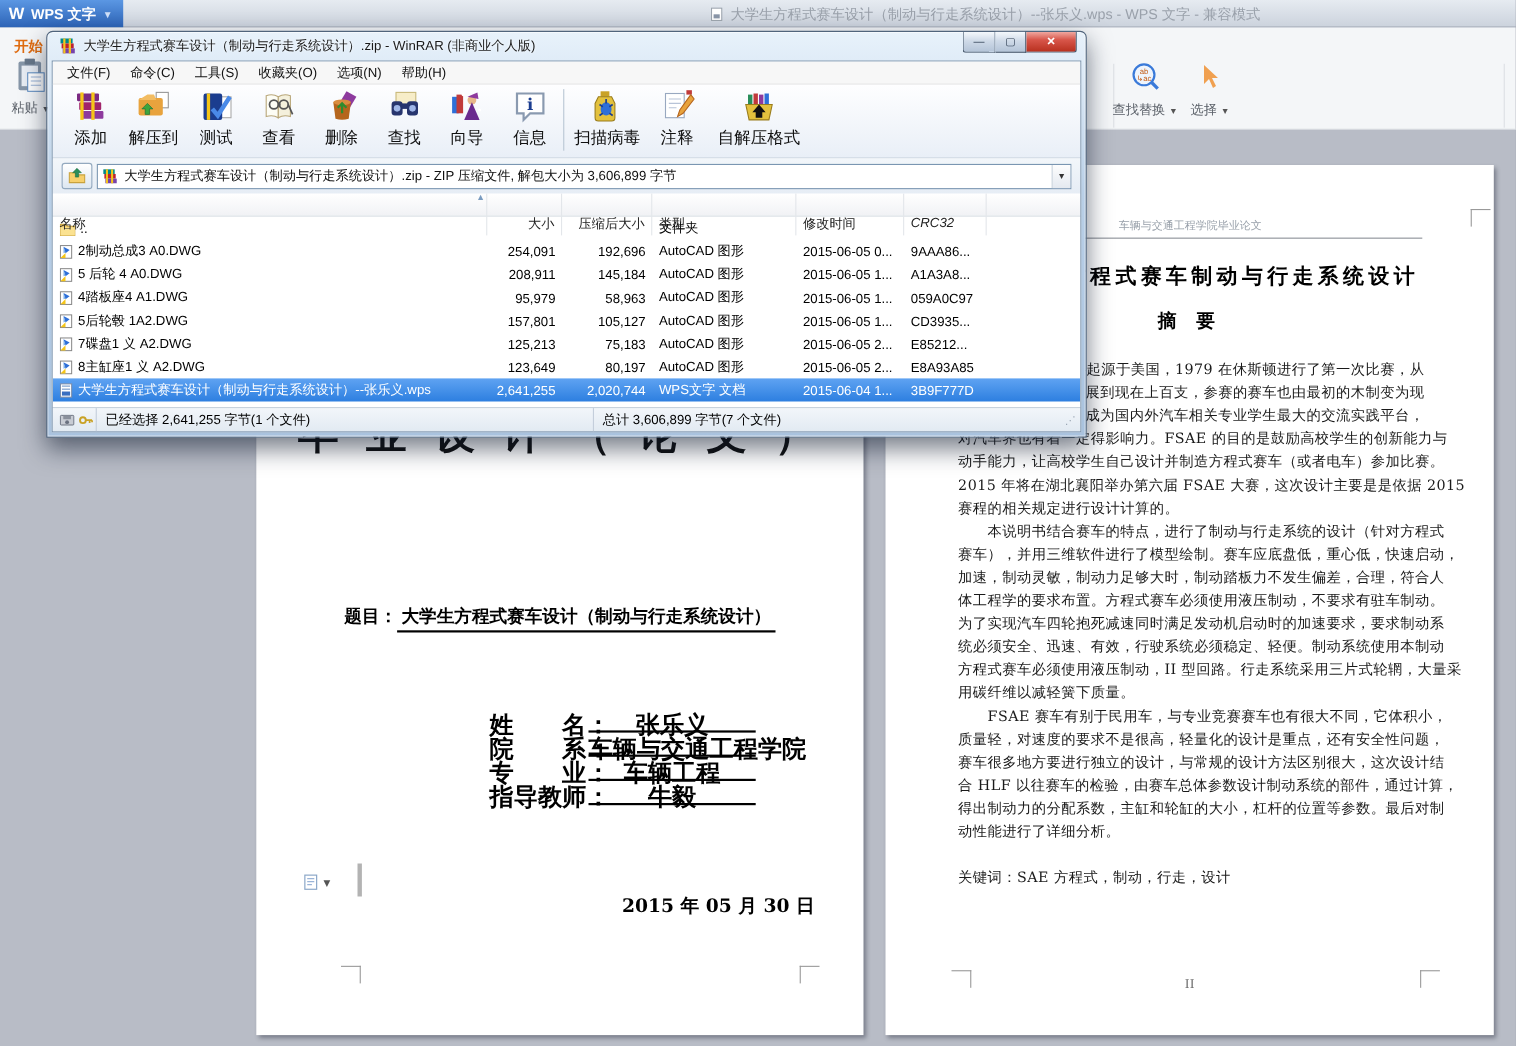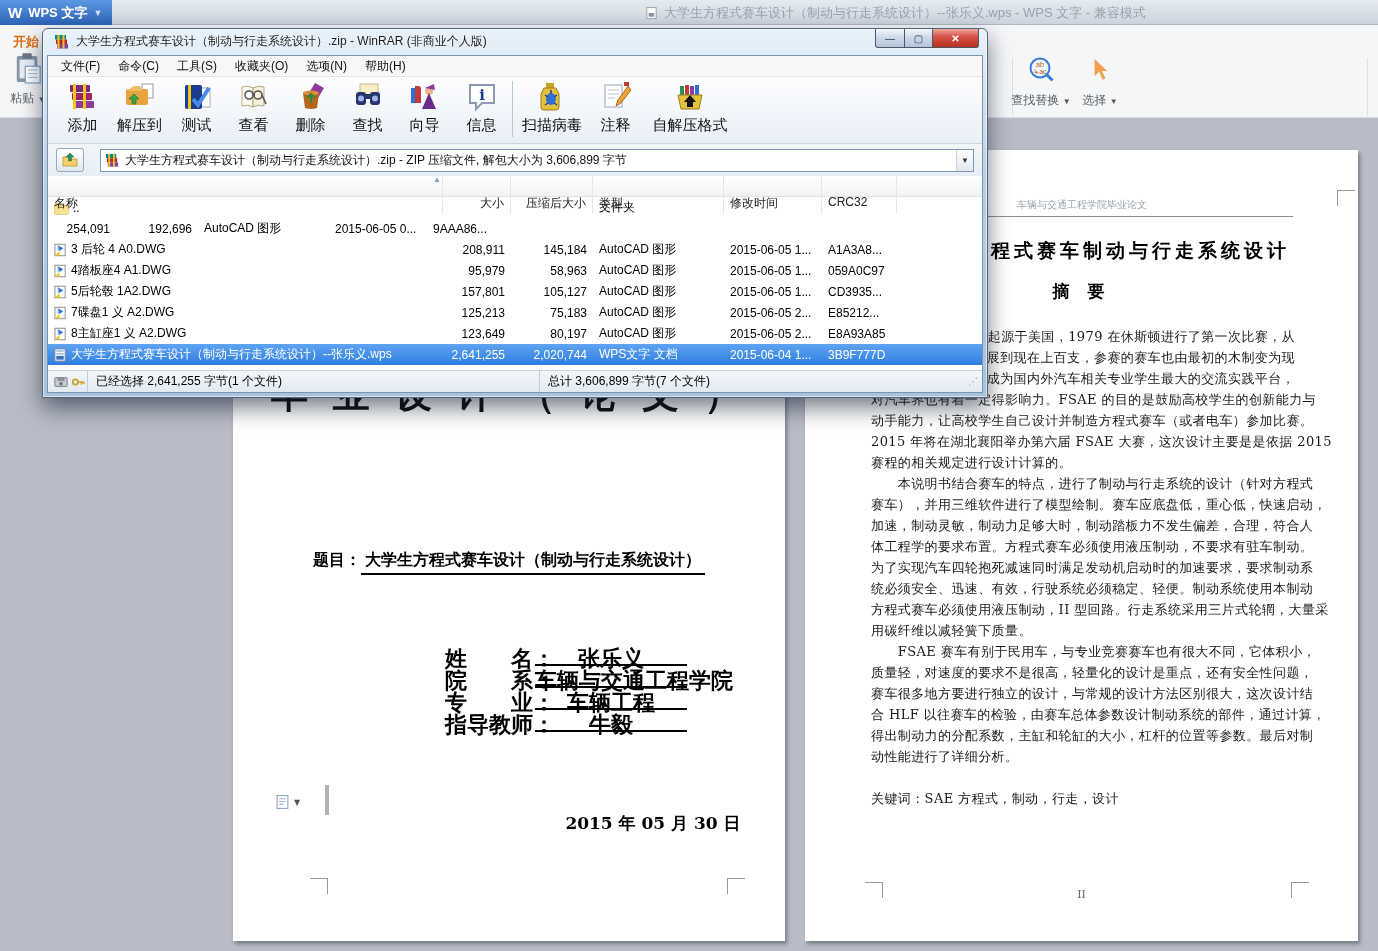--- a/index.html
+++ b/index.html
@@ -95,21 +95,21 @@
     display:flex; align-items:center; padding-left:4px; }
   .rar-menubar span { padding:2px 9px; color:#111; }
   .rar-toolbar { height:67px; background:linear-gradient(#fefeff,#e9eff7);
     border-bottom:1px solid #ccd6e2; display:flex; align-items:flex-start; padding:2px 0 0 6px; }
   .tbtn { width:57px; height:62px; display:flex; flex-direction:column; align-items:center;
     justify-content:flex-start; padding-top:2px; }
   .tbtn.wide1 { width:70px; } .tbtn.wide2 { width:92px;text-align:center; }
   .tbtn svg { width:32px; height:32px; }
   .tbtn .lbl { font-size:15px; color:#111; margin-top:3px; white-space:nowrap; }
   .tb-sep { width:1px; height:56px; background:#b9c6d4; margin:2px 4px 0 2px; }
-  .rar-addr { height:32px; display:flex; align-items:center; padding:0 8px; gap:16px;
+  .rar-addr { height:32px; display:flex; align-items:center; padding:0 8px; gap:4px;
     background:linear-gradient(#f2f6fa,#e6edf5); }
   .up-btn { width:28px; height:24px; border:1px solid #93a9bf; border-radius:3px;
     background:linear-gradient(#fff,#dde7f1); display:flex; align-items:center; justify-content:center; }
   .addr-combo { flex:1; height:23px; background:#fff; border:1px solid #7a96b2;
     display:flex; align-items:center; padding-left:4px; gap:5px; }
   .addr-combo .txt { flex:1; white-space:nowrap; overflow:hidden; color:#111; }
   .addr-arrow { width:17px; height:21px; display:flex; align-items:center; justify-content:center;
     background:linear-gradient(#fdfdfd,#e4e9f0); border-left:1px solid #c8d2dc; font-size:8px; color:#333; }
   .rar-listhead { height:21px; display:flex; background:linear-gradient(#ffffff,#f1f2f5);
     border-bottom:1px solid #dfe3e8; position:relative; }
@@ -422,54 +422,63 @@
           <span class="txt">大学生方程式赛车设计（制动与行走系统设计）.zip - ZIP 压缩文件, 解包大小为 3,606,899 字节</span>
           <div class="addr-arrow">▼</div>
         </div>
       </div>
       <div class="rar-listhead">
         <div class="hcol" style="width: 395px;">名称</div>
           <div class="hcol num" style="width: 68px;">大小</div>
           <div class="hcol num" style="width: 82px;">压缩后大小</div>
           <div class="hcol" style="width: 131px;">类型</div>
           <div class="hcol" style="width: 98px;">修改时间</div>
-          <div class="hcol" style="width: 75px;">CRC32</div>
+          <div class="hcol" style="width: 75px; font-style: italic;">CRC32</div>
           <div class="sort-arrow">▲</div>
       </div>
       <div class="rar-list">
           <div class="frow">
             <div class="fcell fc-name" style="width: 395px;">
               <svg width="15" height="14" viewBox="0 0 16 15">
                 <path d="M1 3 h5 l2 2 h7 v9 h-14z" fill="#f7d06b" stroke="#c9a23d"></path>
                 <path d="M1 6 h14 v8 h-14z" fill="#fbe291"></path>
               </svg>
               <span>..</span>
             </div>
             <div class="fcell num" style="width: 68px;"></div>
             <div class="fcell num" style="width: 82px;"></div>
             <div class="fcell" style="width: 131px;">文件夹</div>
             <div class="fcell" style="width: 98px;"></div>
             <div class="fcell" style="width: 75px;"></div>
           </div>
           <div class="frow">
+            <div class="fcell fc-name" style="width: 395px;">
+              <svg width="13" height="14" viewBox="0 0 14 14">
+                <rect x="1" y="0.8" width="11" height="12.4" fill="#fff" stroke="#888"></rect>
+                <path d="M1 13 l5 -5 v5z" fill="#f5c518"></path>
+                <path d="M4 2 l6 3.2 -4 3z" fill="#2e6fd8"></path>
+                <path d="M4 2 l2 5.4 -2 0.8z" fill="#7db0e8"></path>
+              </svg>
+              <span>2制动总成3 A0.DWG</span>
+            </div>
             <div class="fcell num" style="width: 68px;">254,091</div>
             <div class="fcell num" style="width: 82px;">192,696</div>
             <div class="fcell" style="width: 131px;">AutoCAD 图形</div>
             <div class="fcell" style="width: 98px;">2015-06-05 0...</div>
             <div class="fcell" style="width: 75px;">9AAA86...</div>
           </div>
           <div class="frow">
             <div class="fcell fc-name" style="width: 395px;">
               <svg width="13" height="14" viewBox="0 0 14 14">
                 <rect x="1" y="0.8" width="11" height="12.4" fill="#fff" stroke="#888"></rect>
                 <path d="M1 13 l5 -5 v5z" fill="#f5c518"></path>
                 <path d="M4 2 l6 3.2 -4 3z" fill="#2e6fd8"></path>
                 <path d="M4 2 l2 5.4 -2 0.8z" fill="#7db0e8"></path>
               </svg>
-              <span>3 后轮 4 A0.DWG</span>
+              <span>5 后轮 4 A0.DWG</span>
             </div>
             <div class="fcell num" style="width: 68px;">208,911</div>
             <div class="fcell num" style="width: 82px;">145,184</div>
             <div class="fcell" style="width: 131px;">AutoCAD 图形</div>
             <div class="fcell" style="width: 98px;">2015-06-05 1...</div>
             <div class="fcell" style="width: 75px;">A1A3A8...</div>
           </div>
           <div class="frow">
             <div class="fcell fc-name" style="width: 395px;">
               <svg width="13" height="14" viewBox="0 0 14 14">

